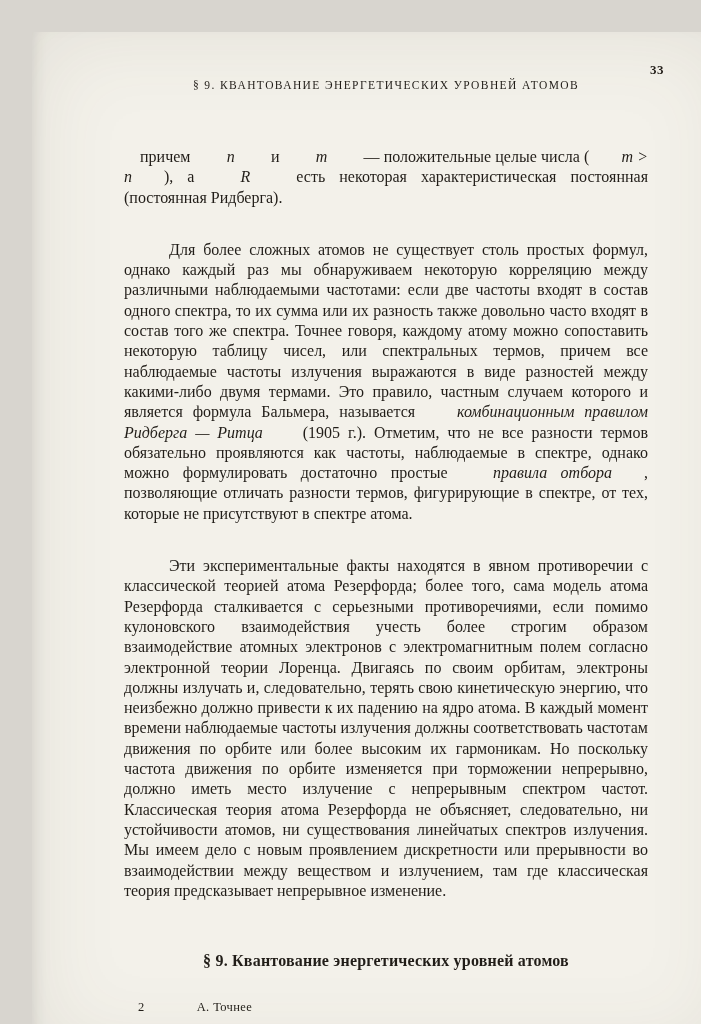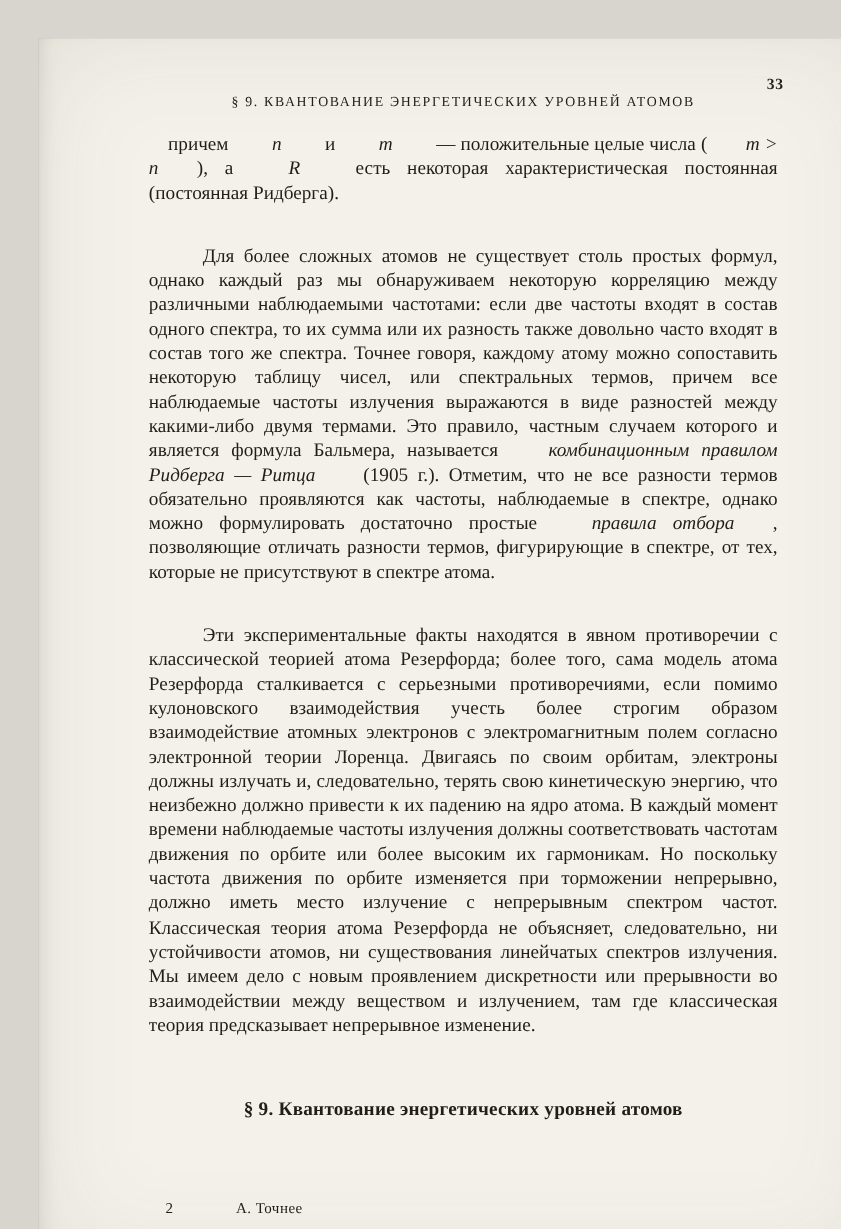--- a/index.html
+++ b/index.html
@@ -29,21 +29,21 @@
   .running-title {
     display: block;
     text-align: center;
     font-size: 11.5px;
     letter-spacing: 1.4px;
     white-space: nowrap;
     color: var(--ink, #1d1a16);
   }
   .page-number {
     position: absolute;
-    right: 11px;
+    right: 0;
     top: -1px;
     font-size: 13px;
     font-weight: bold;
     letter-spacing: 0.5px;
   }
   .text-block {
     position: absolute;
     top: 47px;
     left: 60px;
     width: 588px;
@@ -51,20 +51,21 @@
     line-height: 20.3px;
     text-align: justify;
     hyphens: auto;
     -webkit-hyphens: auto;
   }
   .para {
     text-indent: 29px;
   }
   .para.continuation {
     text-indent: 0;
+    margin-top: 36px;
   }
   .para i { font-style: italic; }
   .section-heading {
     text-align: center;
     font-size: 16px;
     font-weight: bold;
     text-indent: 0;
     margin: 18px 0 13px 0;
     letter-spacing: 0.2px;
   }

